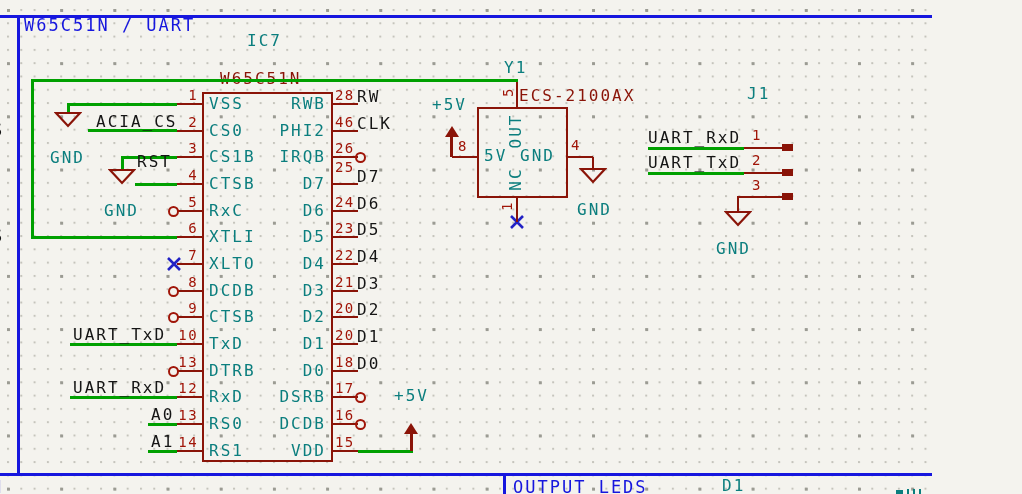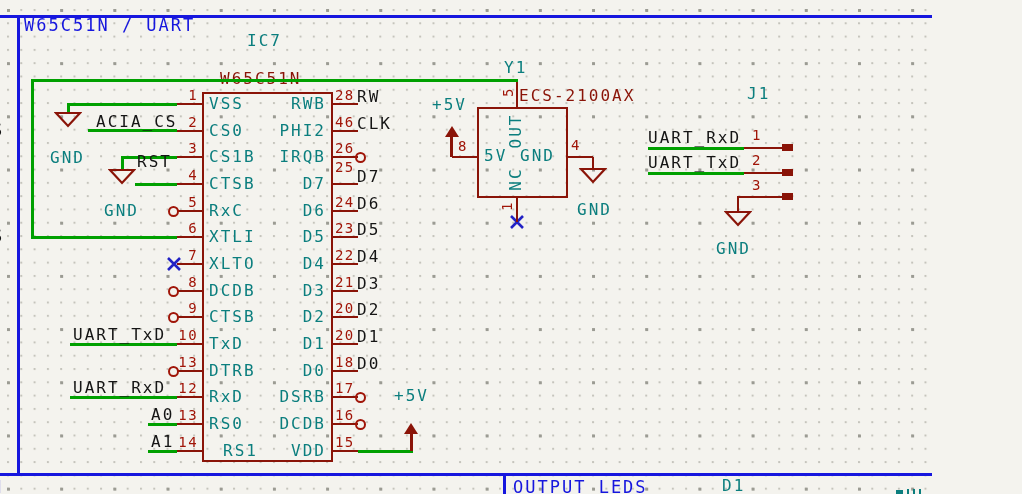--- a/index.html
+++ b/index.html
@@ -177,21 +177,21 @@
     <div class="t f16 teal" style="left:209px;top:363px">DTRB</div>
     <div class="pcirc" style="left:168px;top:366px"></div>
     <div class="pin" style="left:177px;top:396px;width:25px;height:2px"></div>
     <div class="t f14 num" style="left:158px;top:381px;width:40px;text-align:right">12</div>
     <div class="t f16 teal" style="left:209px;top:389px">RxD</div>
     <div class="pin" style="left:177px;top:423px;width:25px;height:2px"></div>
     <div class="t f14 num" style="left:158px;top:408px;width:40px;text-align:right">13</div>
     <div class="t f16 teal" style="left:209px;top:416px">RS0</div>
     <div class="pin" style="left:177px;top:450px;width:25px;height:2px"></div>
     <div class="t f14 num" style="left:158px;top:435px;width:40px;text-align:right">14</div>
-    <div class="t f16 teal" style="left:223px;top:443px">RS1</div>
+    <div class="t f16 teal" style="left:209px;top:443px">RS1</div>
     <div class="pin" style="left:333px;top:103px;width:25px;height:2px"></div>
     <div class="t f14 num" style="left:335px;top:88px">28</div>
     <div class="t f16 teal" style="left:209px;top:96px;width:117px;text-align:right">RWB</div>
     <div class="t f16 blk" style="left:357px;top:89px">RW</div>
     <div class="pin" style="left:333px;top:130px;width:25px;height:2px"></div>
     <div class="t f14 num" style="left:335px;top:115px">46</div>
     <div class="t f16 teal" style="left:209px;top:123px;width:117px;text-align:right">PHI2</div>
     <div class="t f16 blk" style="left:357px;top:116px">CLK</div>
     <div class="pin" style="left:333px;top:156px;width:25px;height:2px"></div>
     <div class="t f14 num" style="left:335px;top:141px">26</div>

